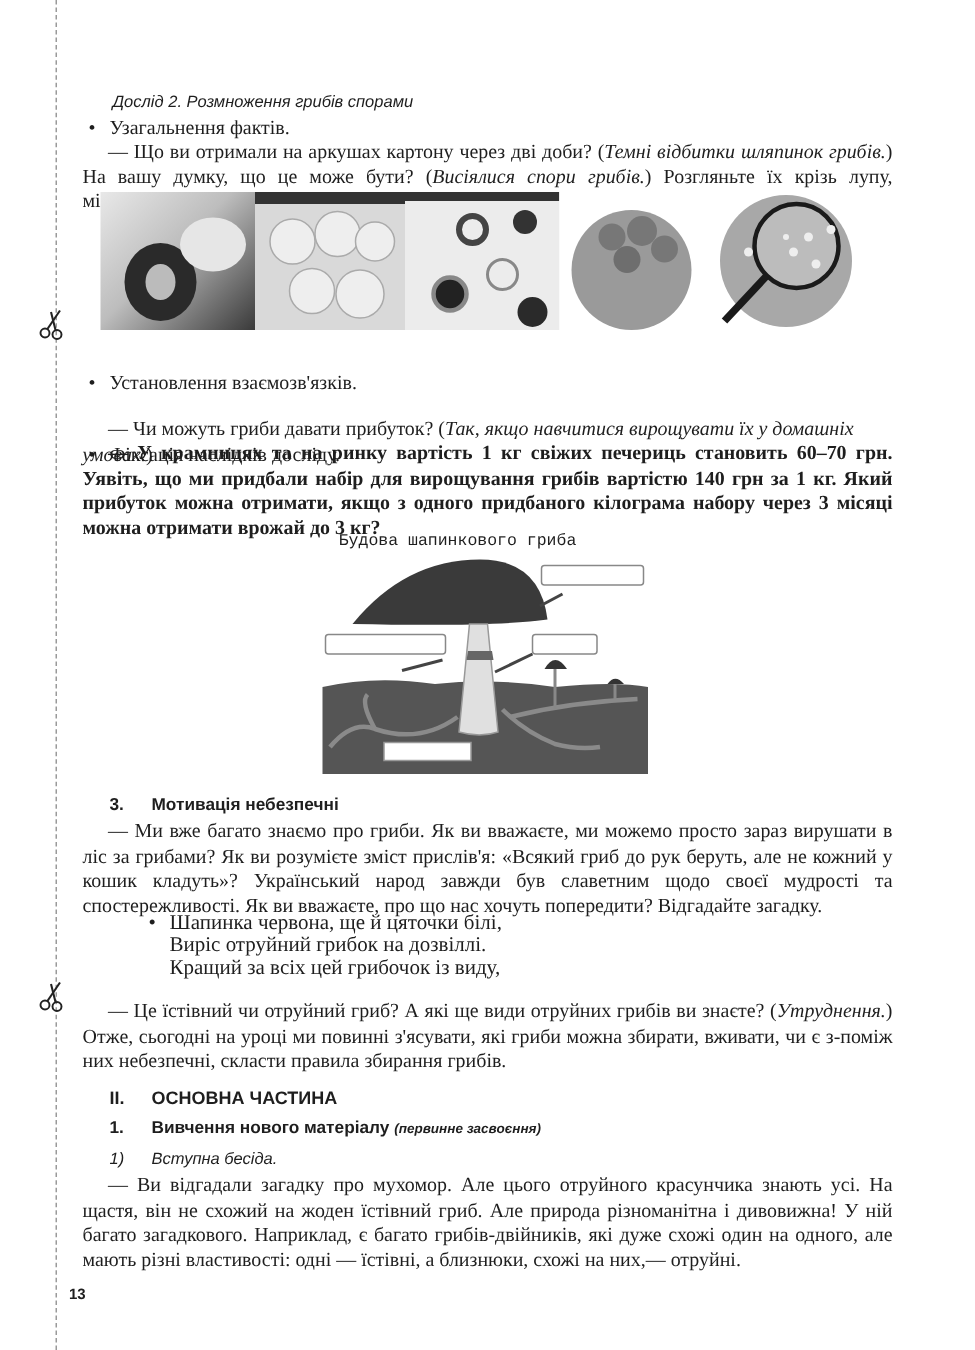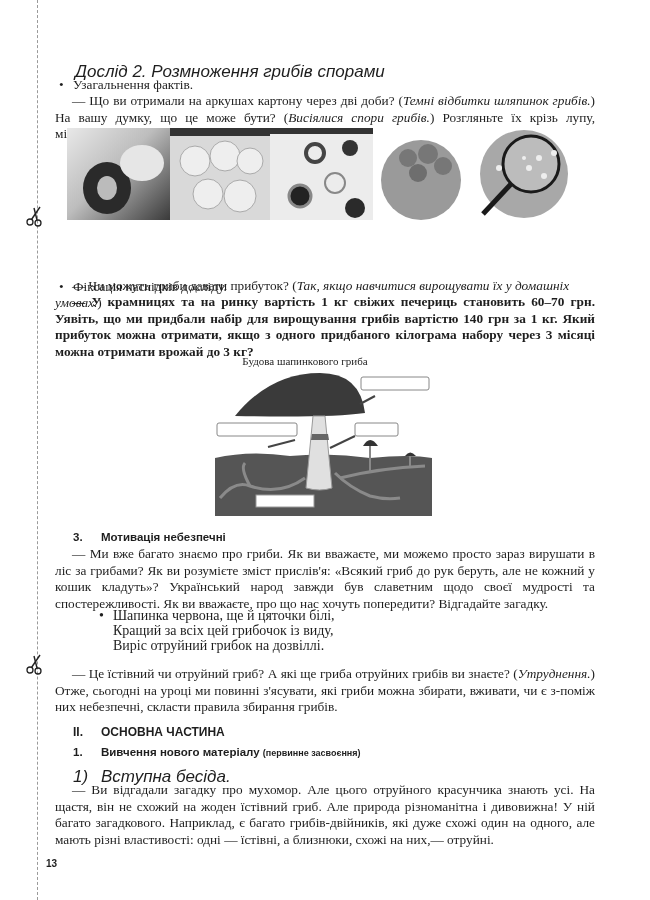--- a/index.html
+++ b/index.html
@@ -3,38 +3,38 @@
 <meta charset="utf-8">
 <style>
   html, body { margin:0; padding:0; background:#ffffff; }
   body { width:650px; height:900px; position:relative; overflow:hidden;
          font-family:"DejaVu Serif", "Liberation Serif", serif; color:#1e1e1e; }
   .cutline { position:absolute; left:37px; top:0; width:0; height:900px;
              border-left:1.5px dashed #9a9a9a; }
   .scissors { position:absolute; left:24px; width:22px; height:22px; }
   .page { position:absolute; left:55px; top:0; width:540px; }
   .serif { font-family:"Liberation Serif", "DejaVu Serif", serif; font-size:13.3px; line-height:16.6px; }
-  .sans-it { font-family:"Liberation Sans", "DejaVu Sans", sans-serif; font-style:italic; font-size:17px; }
+  .sans-it { font-family:"Liberation Sans", "DejaVu Sans", sans-serif; font-style:italic; font-size:11px; }
   .sans-b { font-family:"Liberation Sans", "DejaVu Sans", sans-serif; font-weight:bold; font-size:11.5px; }
   .abs { position:absolute; left:0; right:0; }
   .para { text-align:justify; }
   .indent { text-indent:17px; }
   .bullet { padding-left:18px; position:relative; }
   .bullet::before { content:"•"; position:absolute; left:4px; }
   .it { font-style:italic; }
   .photostrip { position:absolute; left:12px; top:128px; width:510px; height:92px; display:flex; }
   .ph { height:92px; background:#cfcfcf; position:relative; overflow:hidden; }
   .ph1 { width:103px; background:linear-gradient(135deg,#e8e8e8 0%,#bdbdbd 45%,#3a3a3a 100%); }
   .ph2 { width:100px; background:#d9d9d9; border-top:8px solid #333; box-sizing:border-box; }
   .ph3 { width:103px; background:#ececec; }
   .ph4 { width:96px; background:#fff; }
   .ph5 { width:100px; background:#fff; }
   .num { display:inline-block; width:28px; }
   .diagram-title { position:absolute; top:355px; left:205px; width:200px; text-align:center;
-                   font-family:Liberation Serif, serif; font-size:11px; }
+                   font-family:Liberation Mono, monospace; font-size:11px; }
   .pagenum { position:absolute; left:46px; top:858px; font-family:"Liberation Sans", sans-serif;
              font-size:10px; font-weight:bold; }
 </style>
 </head>
 <body>
 
 <div class="cutline"></div>
 <svg class="scissors" style="top:205px" viewBox="0 0 22 22">
   <circle cx="6" cy="17" r="3" fill="none" stroke="#222" stroke-width="1.3"></circle>
   <circle cx="14" cy="18" r="3" fill="none" stroke="#222" stroke-width="1.3"></circle>
@@ -101,20 +101,21 @@
         <circle cx="60" cy="40" r="3" fill="#eee"></circle>
           <circle cx="70" cy="30" r="3" fill="#eee"></circle>
         <circle cx="55" cy="30" r="2" fill="#eee"></circle>
           <circle cx="75" cy="48" r="3" fill="#eee"></circle>
         <circle cx="30" cy="40" r="3" fill="#eee"></circle>
           <circle cx="85" cy="25" r="3" fill="#eee"></circle>
       </svg>
     </div>
   </div>
 
+  <div class="abs serif bullet" style="top:230px;">Установлення взаємозв'язків.</div>
   <div class="abs serif indent" style="top:278px;">
     <span>— Чи можуть гриби давати прибуток? (</span><span class="it">Так, якщо навчитися вирощувати їх у домашніх умовах.</span><span>)</span>
   </div>
   <div class="abs serif bullet" style="top:262px;">Фіксація наслідків досліду.</div>
   <div class="abs serif para indent" style="top:294px;font-weight:bold;">— У крамницях та на ринку вартість 1 кг свіжих печериць становить 60–70 грн. Уявіть, що ми придбали набір для вирощування грибів вартістю 140 грн за 1 кг. Який прибуток можна отримати, якщо з одного придбаного кілограма набору через 3 місяці можна отримати врожай до 3 кг?</div>
 
 </div>
 
 <div class="diagram-title">Будова шапинкового гриба</div>
 
@@ -145,35 +146,35 @@
 </svg>
 
 <div class="page" style="top:0;">
   <div class="abs sans-b" style="top:531px;left:18px;">
     <span class="num">3.</span><span>Мотивація небезпечні</span>
   </div>
   <div class="abs serif para indent" style="top:546px;">— Ми вже багато знаємо про гриби. Як ви вважаєте, ми можемо просто зараз вирушати в ліс за грибами? Як ви розумієте зміст прислів'я: «Всякий гриб до рук беруть, але не кожний у кошик кладуть»? Український народ завжди був славетним щодо своєї мудрості та спостережливості. Як ви вважаєте, про що нас хочуть попередити? Відгадайте загадку.</div>
 
   <div class="abs" style="top:608px;left:40px;font-family:'Liberation Serif',serif;font-size:14px;line-height:15px;">
     <div class="bullet">Шапинка червона, ще й цяточки білі,</div>
+    <div style="padding-left:18px">Виріс отруйний грибок на дозвіллі.</div>
     <div style="padding-left:18px">Кращий за всіх цей грибочок із виду,</div>
-    <div style="padding-left:18px">Виріс отруйний грибок на дозвіллі.</div>
   </div>
 
   <div class="abs serif para indent" style="top:666px;">
-    <span>— Це їстівний чи отруйний гриб? А які ще гриба отруйних грибів ви знаєте? (</span><span class="it">Утруднення.</span><span>) Отже, сьогодні на уроці ми повинні з'ясувати, які гриби можна збирати, вживати, чи є з-поміж них небезпечні, скласти правила збирання грибів.</span>
+    <span>— Це їстівний чи отруйний гриб? А які ще види отруйних грибів ви знаєте? (</span><span class="it">Утруднення.</span><span>) Отже, сьогодні на уроці ми повинні з'ясувати, які гриби можна збирати, вживати, чи є з-поміж них небезпечні, скласти правила збирання грибів.</span>
   </div>
 
   <div class="abs sans-b" style="top:725px;left:18px;font-size:12px;">
     <span class="num">II.</span><span>ОСНОВНА ЧАСТИНА</span>
   </div>
 
   <div class="abs sans-b" style="top:746px;left:18px;">
     <span class="num">1.</span><span>Вивчення нового матеріалу</span>
-    <span style="font-size:9px;">(первинне засвоєння)</span>
+    <span style="font-style:italic;font-size:9px;">(первинне засвоєння)</span>
   </div>
 
   <div class="abs sans-it" style="top:767px;left:18px;">
     <span class="num">1)</span><span>Вступна бесіда.</span>
   </div>
 
   <div class="abs serif para indent" style="top:782px;">— Ви відгадали загадку про мухомор. Але цього отруйного красунчика знають усі. На щастя, він не схожий на жоден їстівний гриб. Але природа різноманітна і дивовижна! У ній багато загадкового. Наприклад, є багато грибів-двійників, які дуже схожі один на одного, але мають різні властивості: одні — їстівні, а близнюки, схожі на них,— отруйні.</div>
 </div>
 
 <div class="pagenum">13</div>

